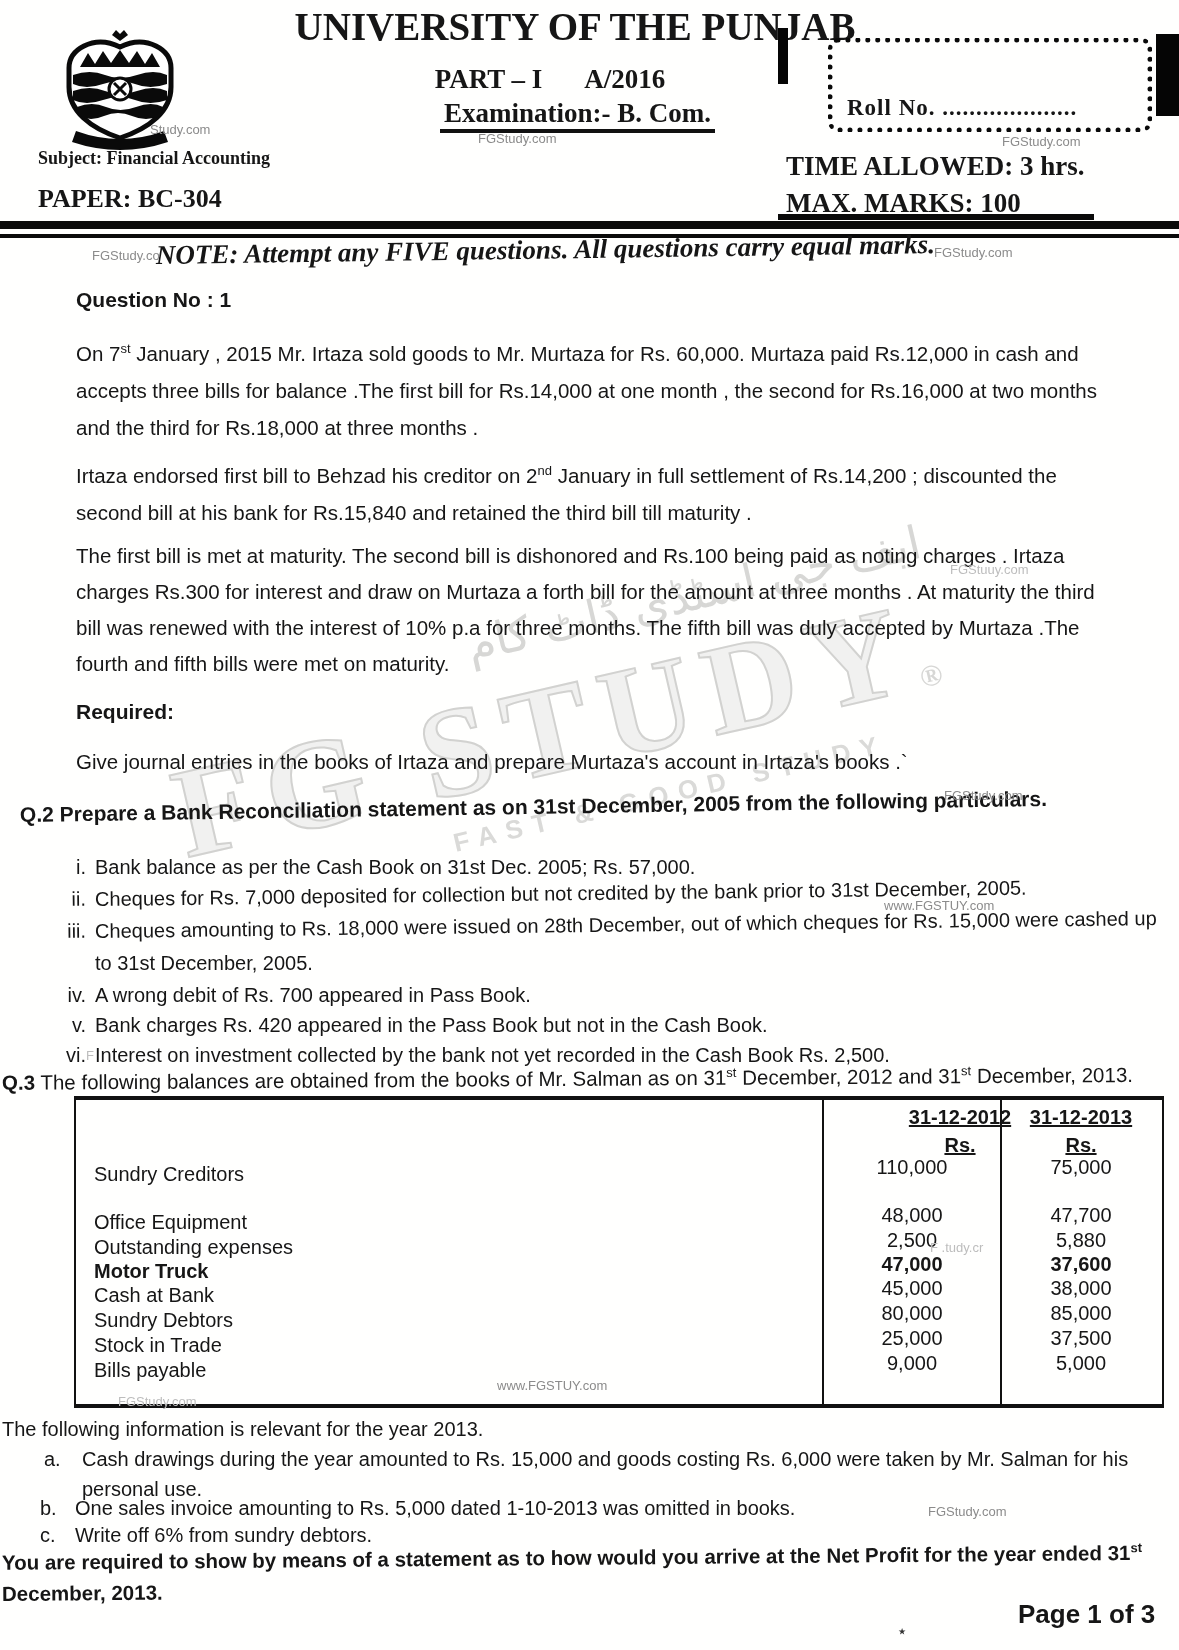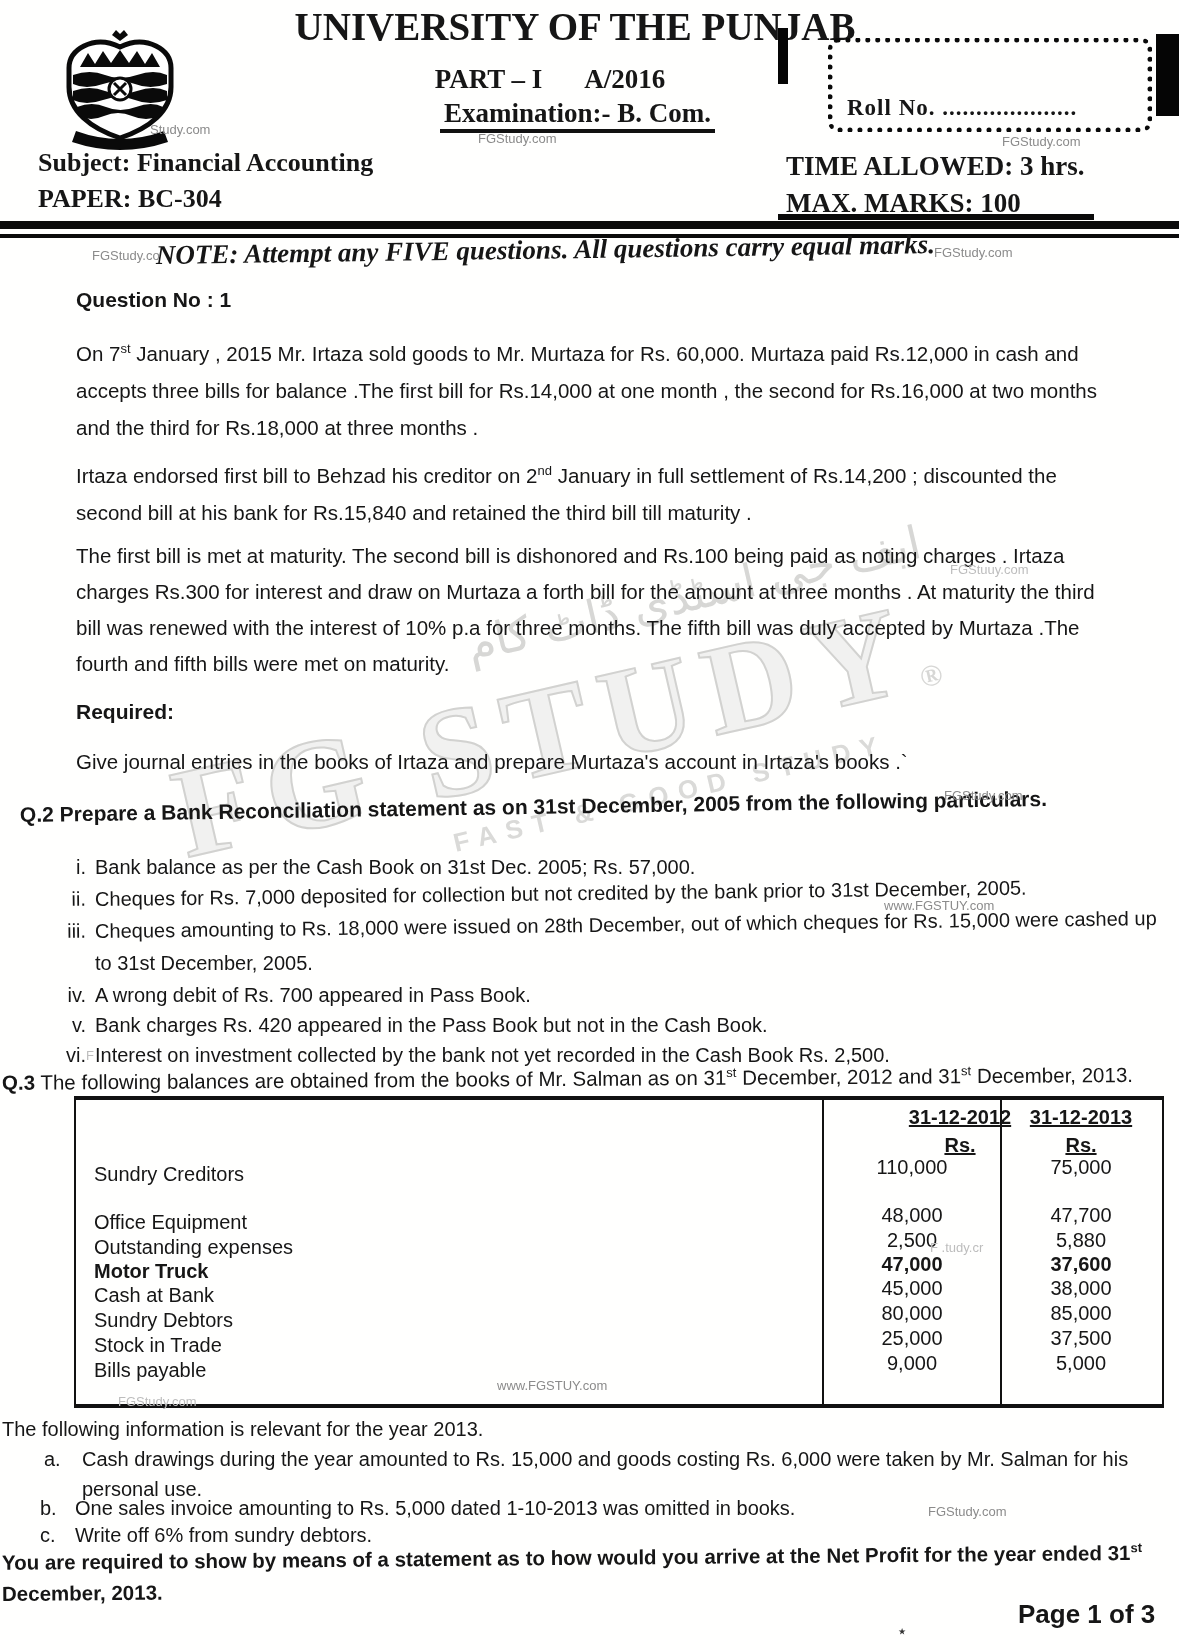--- a/index.html
+++ b/index.html
@@ -13,21 +13,21 @@
   .title{left:255px;top:4px;width:640px;text-align:center;font-size:39px;font-weight:bold;letter-spacing:0px;}
   .crest{left:50px;top:24px;}
   .partline{left:300px;top:64px;width:500px;text-align:center;font-size:27px;font-weight:bold;}
   .partline .sess{margin-left:42px;}
   .examline{left:305px;top:98px;width:500px;text-align:center;font-size:27px;font-weight:bold;}
   .examline span{border-bottom:4px solid #111;padding:0 4px 1px 4px;margin-left:45px;}
   .rollbox{left:828px;top:38px;width:314px;height:84px;border:5px dotted #0a0a0a;border-radius:10px;}
   .rolllabel{left:14px;bottom:6px;font-size:23px;font-weight:bold;letter-spacing:1px;}
   .bar-right{left:1156px;top:34px;width:23px;height:82px;background:#050505;}
   .bar-small{left:778px;top:28px;width:10px;height:56px;background:#050505;}
-  .subject{left:38px;top:148px;font-size:26px;font-weight:bold;}
+  .subject{left:38px;top:148px;font-size:18px;font-weight:bold;}
   .paper{left:38px;top:184px;font-size:26px;font-weight:bold;}
   .time{left:786px;top:151px;font-size:27px;font-weight:bold;}
   .marks{left:786px;top:188px;font-size:27px;font-weight:bold;}
   .marks-underline{left:778px;top:214px;width:316px;height:6px;background:#0a0a0a;}
   .rule1{left:0;top:221px;width:1179px;height:8px;background:#0a0a0a;}
   .rule2{left:0;top:234px;width:1179px;height:4px;background:#0a0a0a;}
 
   
   .note{left:156px;top:240px;font-size:27px;font-weight:bold;font-style:italic;transform:rotate(-0.8deg);transform-origin:left center;}
   .qheading{left:76px;top:288px;font-size:21px;font-weight:bold;}

